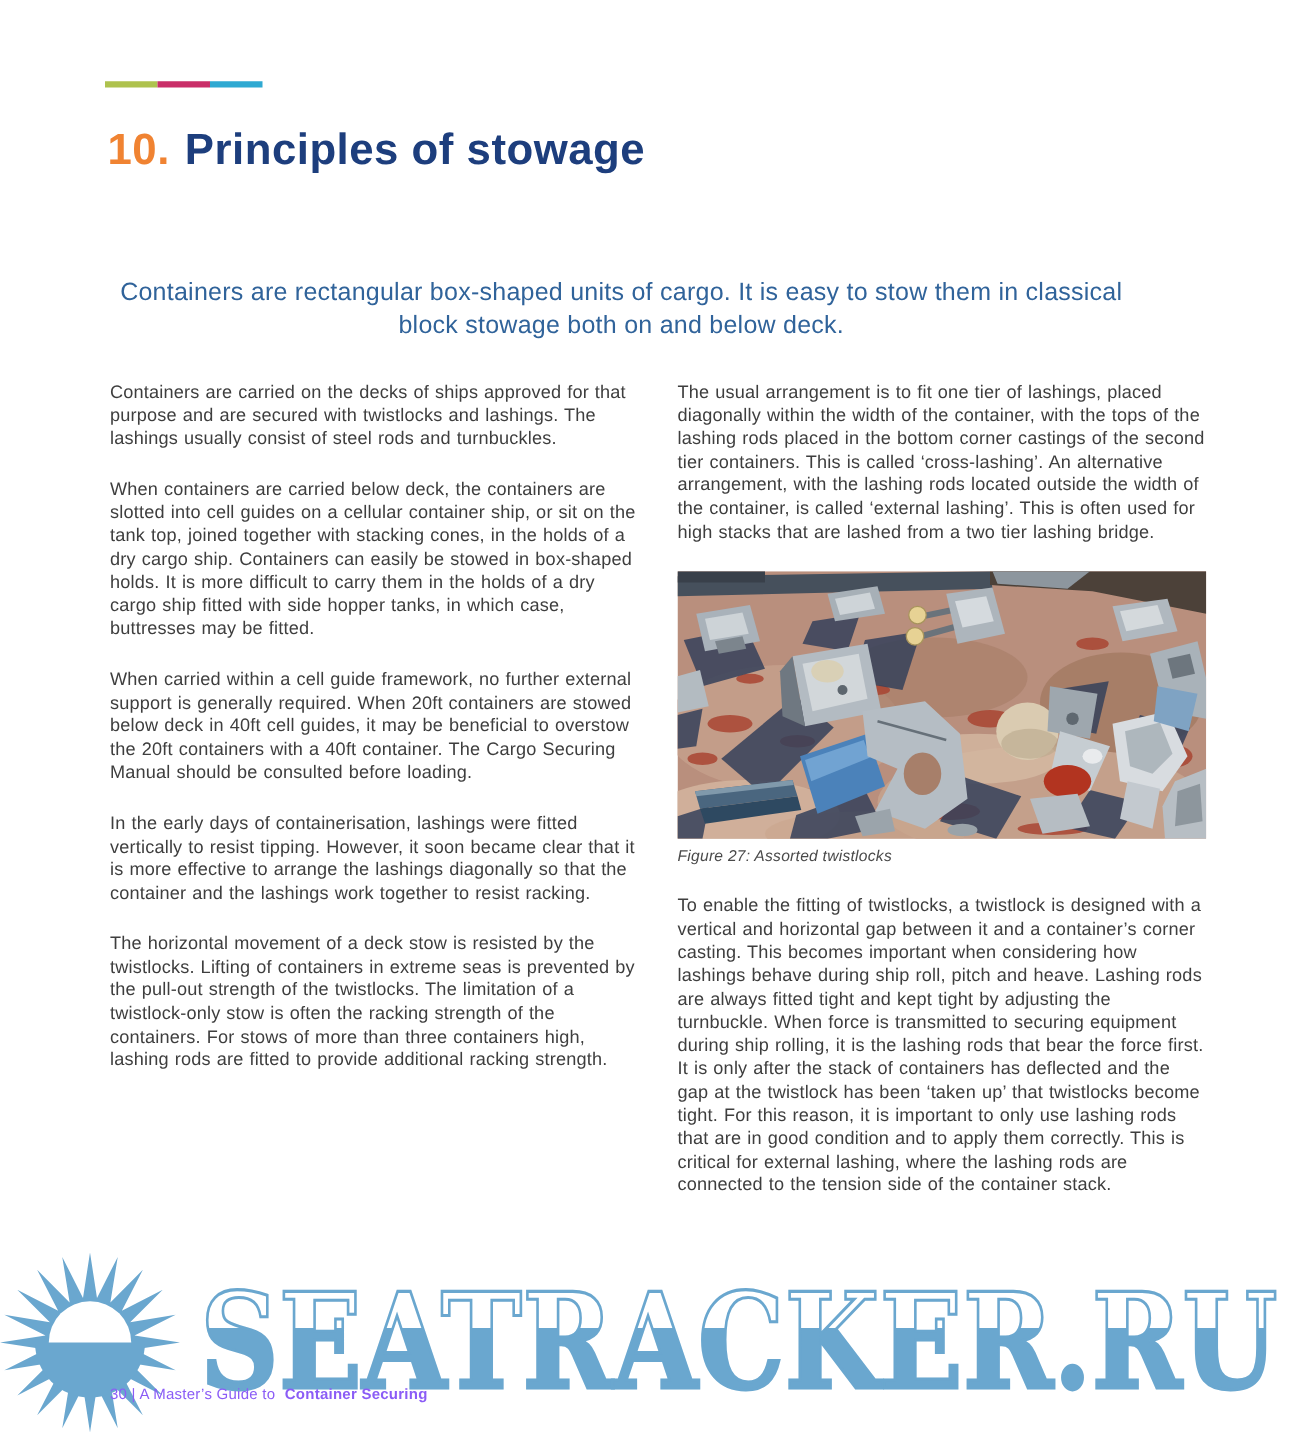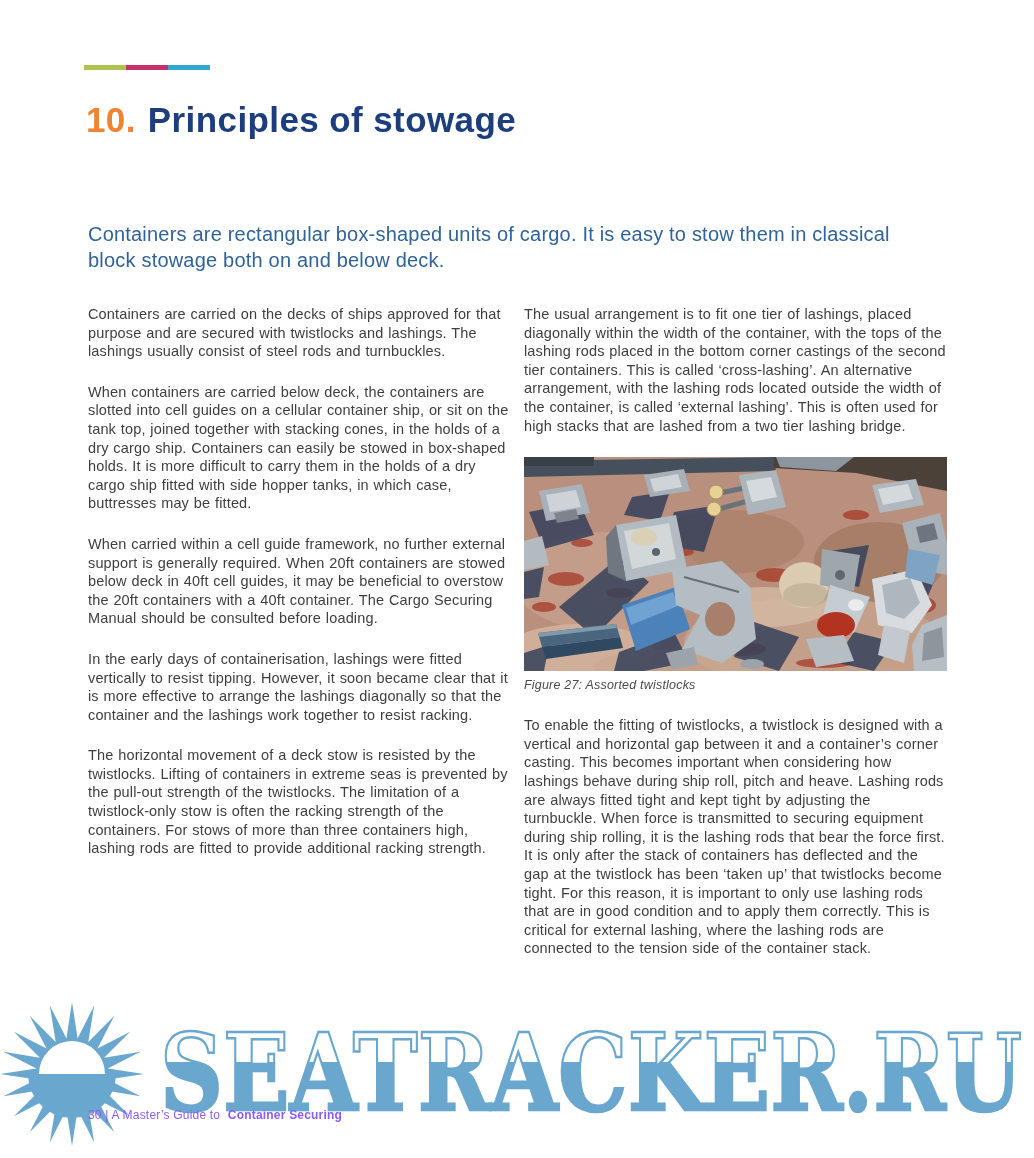--- a/index.html
+++ b/index.html
@@ -22,27 +22,27 @@
     position:absolute;left:86px;top:100px;margin:0;
     font-size:35px;font-weight:700;letter-spacing:0.4px;
     color:#1d3e7d;white-space:nowrap;
   }
   .title .num{color:#f08332;margin-right:12px;}
 
   
   .lede{
     position:absolute;left:88px;top:221px;margin:0;width:818px;
     font-size:20px;line-height:26px;letter-spacing:0.2px;
-    color:#30639a;font-weight:400;
+    color:#30639a;font-weight:400;text-align:center;
   }
 
   
   .columns{
     position:absolute;left:88px;top:305px;width:863px;
-    display:grid;grid-template-columns:422px 423px;column-gap:14px;
+    display:grid;grid-template-columns:422px 423px;column-gap:32px;
   }
   .col p{
     margin:0 0 22px 0;
     font-size:14.5px;line-height:18.6px;
     letter-spacing:0.15px;word-spacing:0.6px;
     color:#3e3e3e;
   }
   figure{margin:1px 0 16px 0;padding:0;}
   .photo{display:block;width:423px;height:214px;}
   figcaption{

